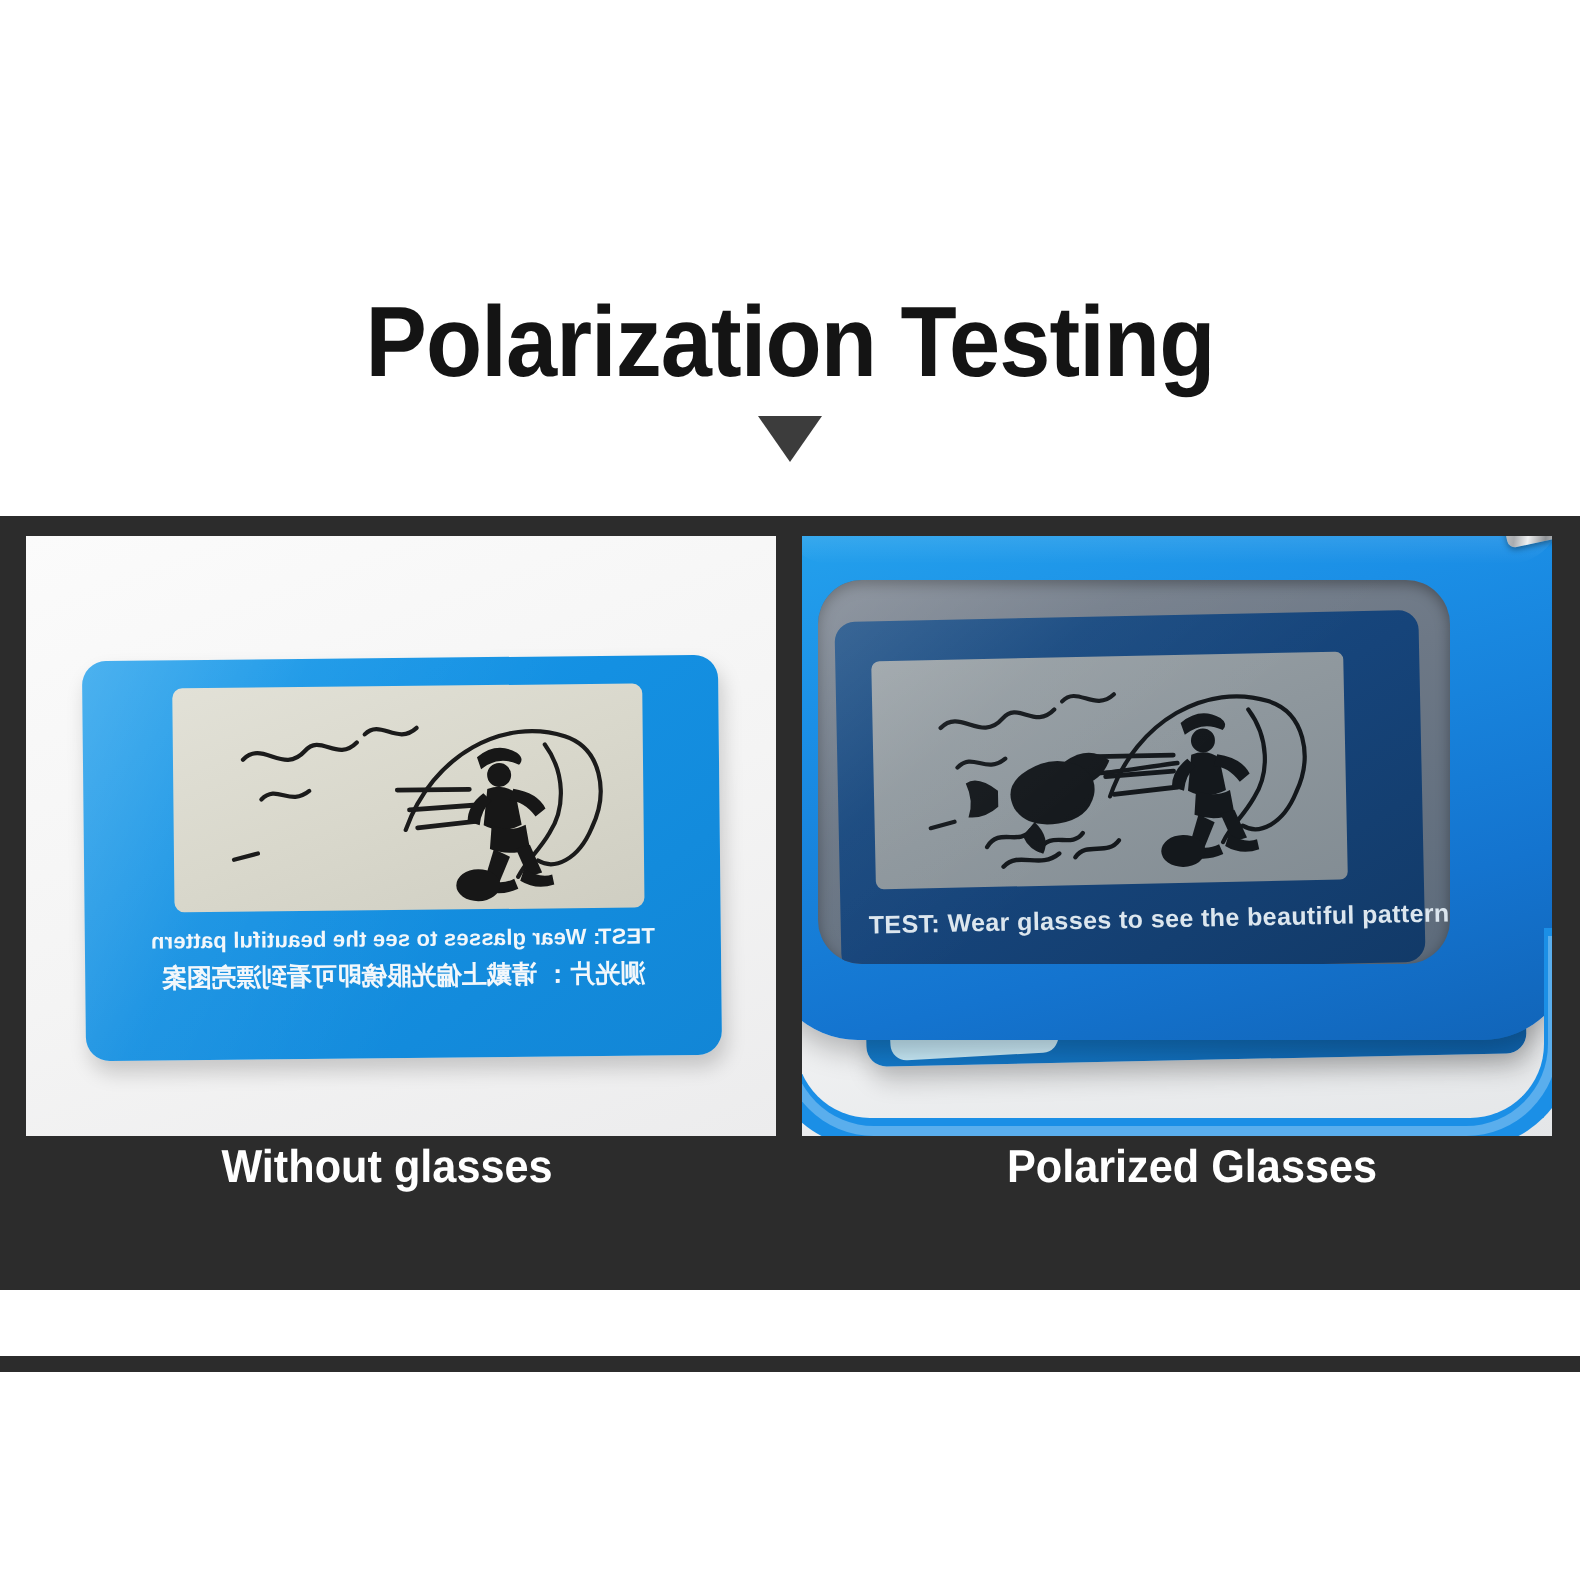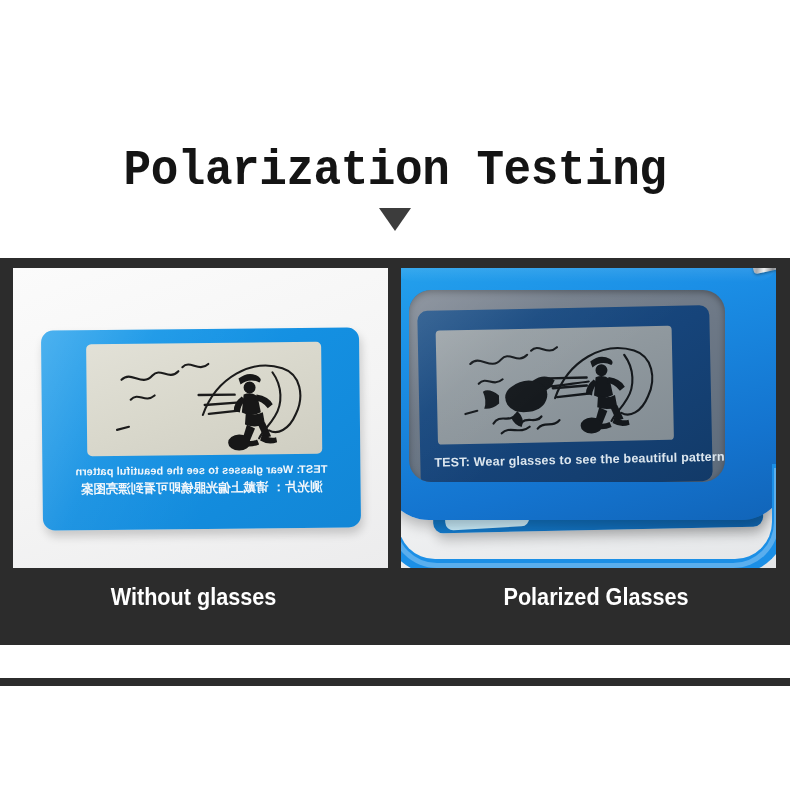--- a/index.html
+++ b/index.html
@@ -21,21 +21,20 @@
     background: #ffffff;
   }
 
   
   .title-block {
     position: absolute;
     top: 142px;
     left: 0;
     width: 790px;
     text-align: center;
-    font-family: Liberation Mono, monospace;
   }
   .page-title {
     font-size: 50px;
     font-weight: bold;
     color: #141414;
     letter-spacing: -0.5px;
     line-height: 58px;
     transform: scaleX(0.92);
     transform-origin: center;
     white-space: nowrap;
@@ -288,21 +287,21 @@
     position: absolute;
     left: 2px; right: 2px; top: 6px;
     height: 2px;
     background: rgba(60,62,66,0.55);
     box-shadow: 0 6px 0 rgba(60,62,66,0.55), 0 12px 0 rgba(60,62,66,0.55);
   }
 
   
   .captions {
     position: absolute;
-    top: 322px;
+    top: 308px;
     left: 0;
     width: 790px;
     height: 60px;
     display: flex;
   }
   .caption {
     flex: 1;
     text-align: center;
     color: #ffffff;
     font-size: 23px;

